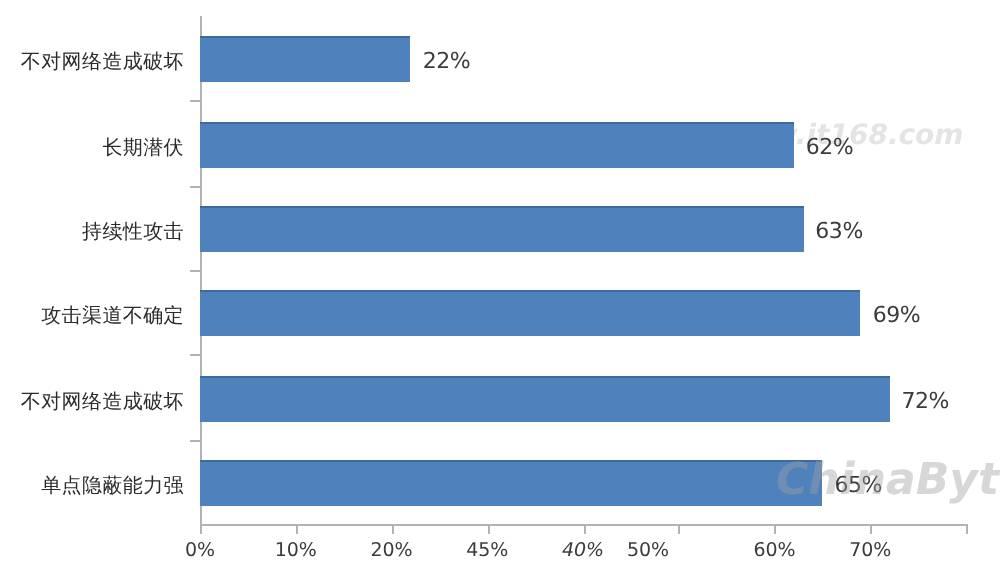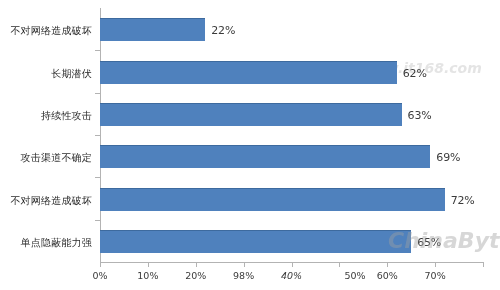--- a/index.html
+++ b/index.html
@@ -178,23 +178,23 @@
       <div class="x-tick" style="left: 291.5px;"></div>
       <div class="x-tick" style="left: 339.375px;"></div>
       <div class="x-tick" style="left: 387.25px;"></div>
       <div class="x-tick" style="left: 435.125px;"></div>
       <div class="x-tick" style="left: 483px;"></div>
     </div>
   <div id="x-labels">
       <div class="x-label" style="left: 100px;">0%</div>
       <div class="x-label" style="left: 147.875px;">10%</div>
       <div class="x-label" style="left: 195.75px;">20%</div>
-      <div class="x-label" style="left: 243.625px;">98%</div>
+      <div class="x-label" style="left: 243.625px;">45%</div>
       <div class="x-label" style="left: 291.5px; font-style: italic;">40%</div>
-      <div class="x-label" style="left: 355px;">50%</div>
+      <div class="x-label" style="left: 324px;">50%</div>
       <div class="x-label" style="left: 387.25px;">60%</div>
       <div class="x-label" style="left: 435.125px;">70%</div>
       <div class="x-label" style="left: 483px; margin-top: 24px;">80%</div>
     </div>
 
   <div class="watermark" id="watermark-chinabyte">ChinaByte</div>
 
 </div>
 
 </body></html>

